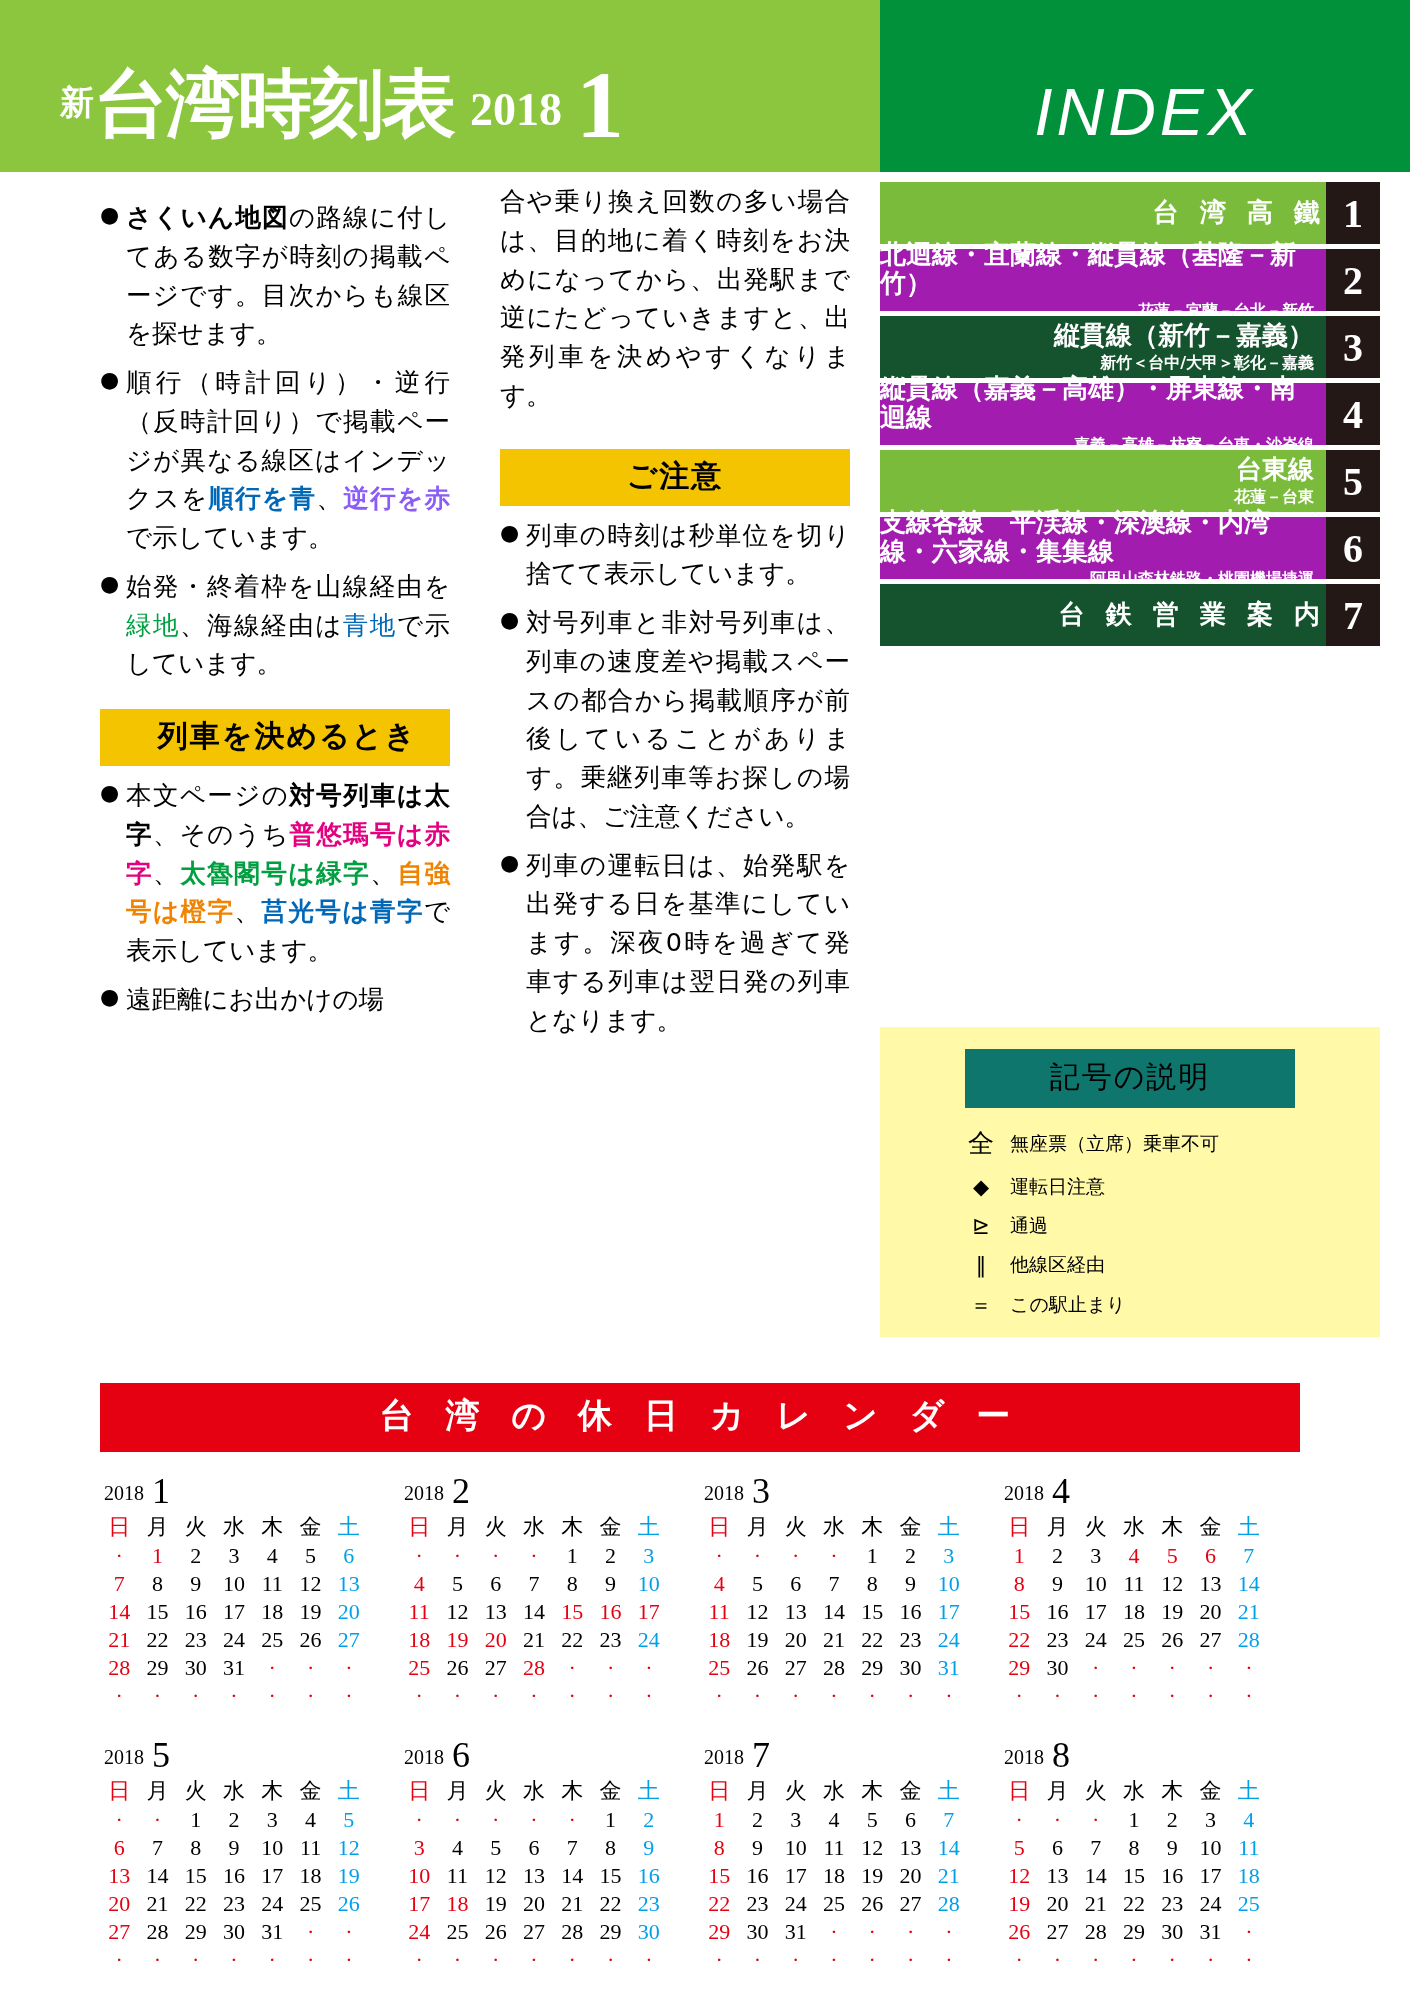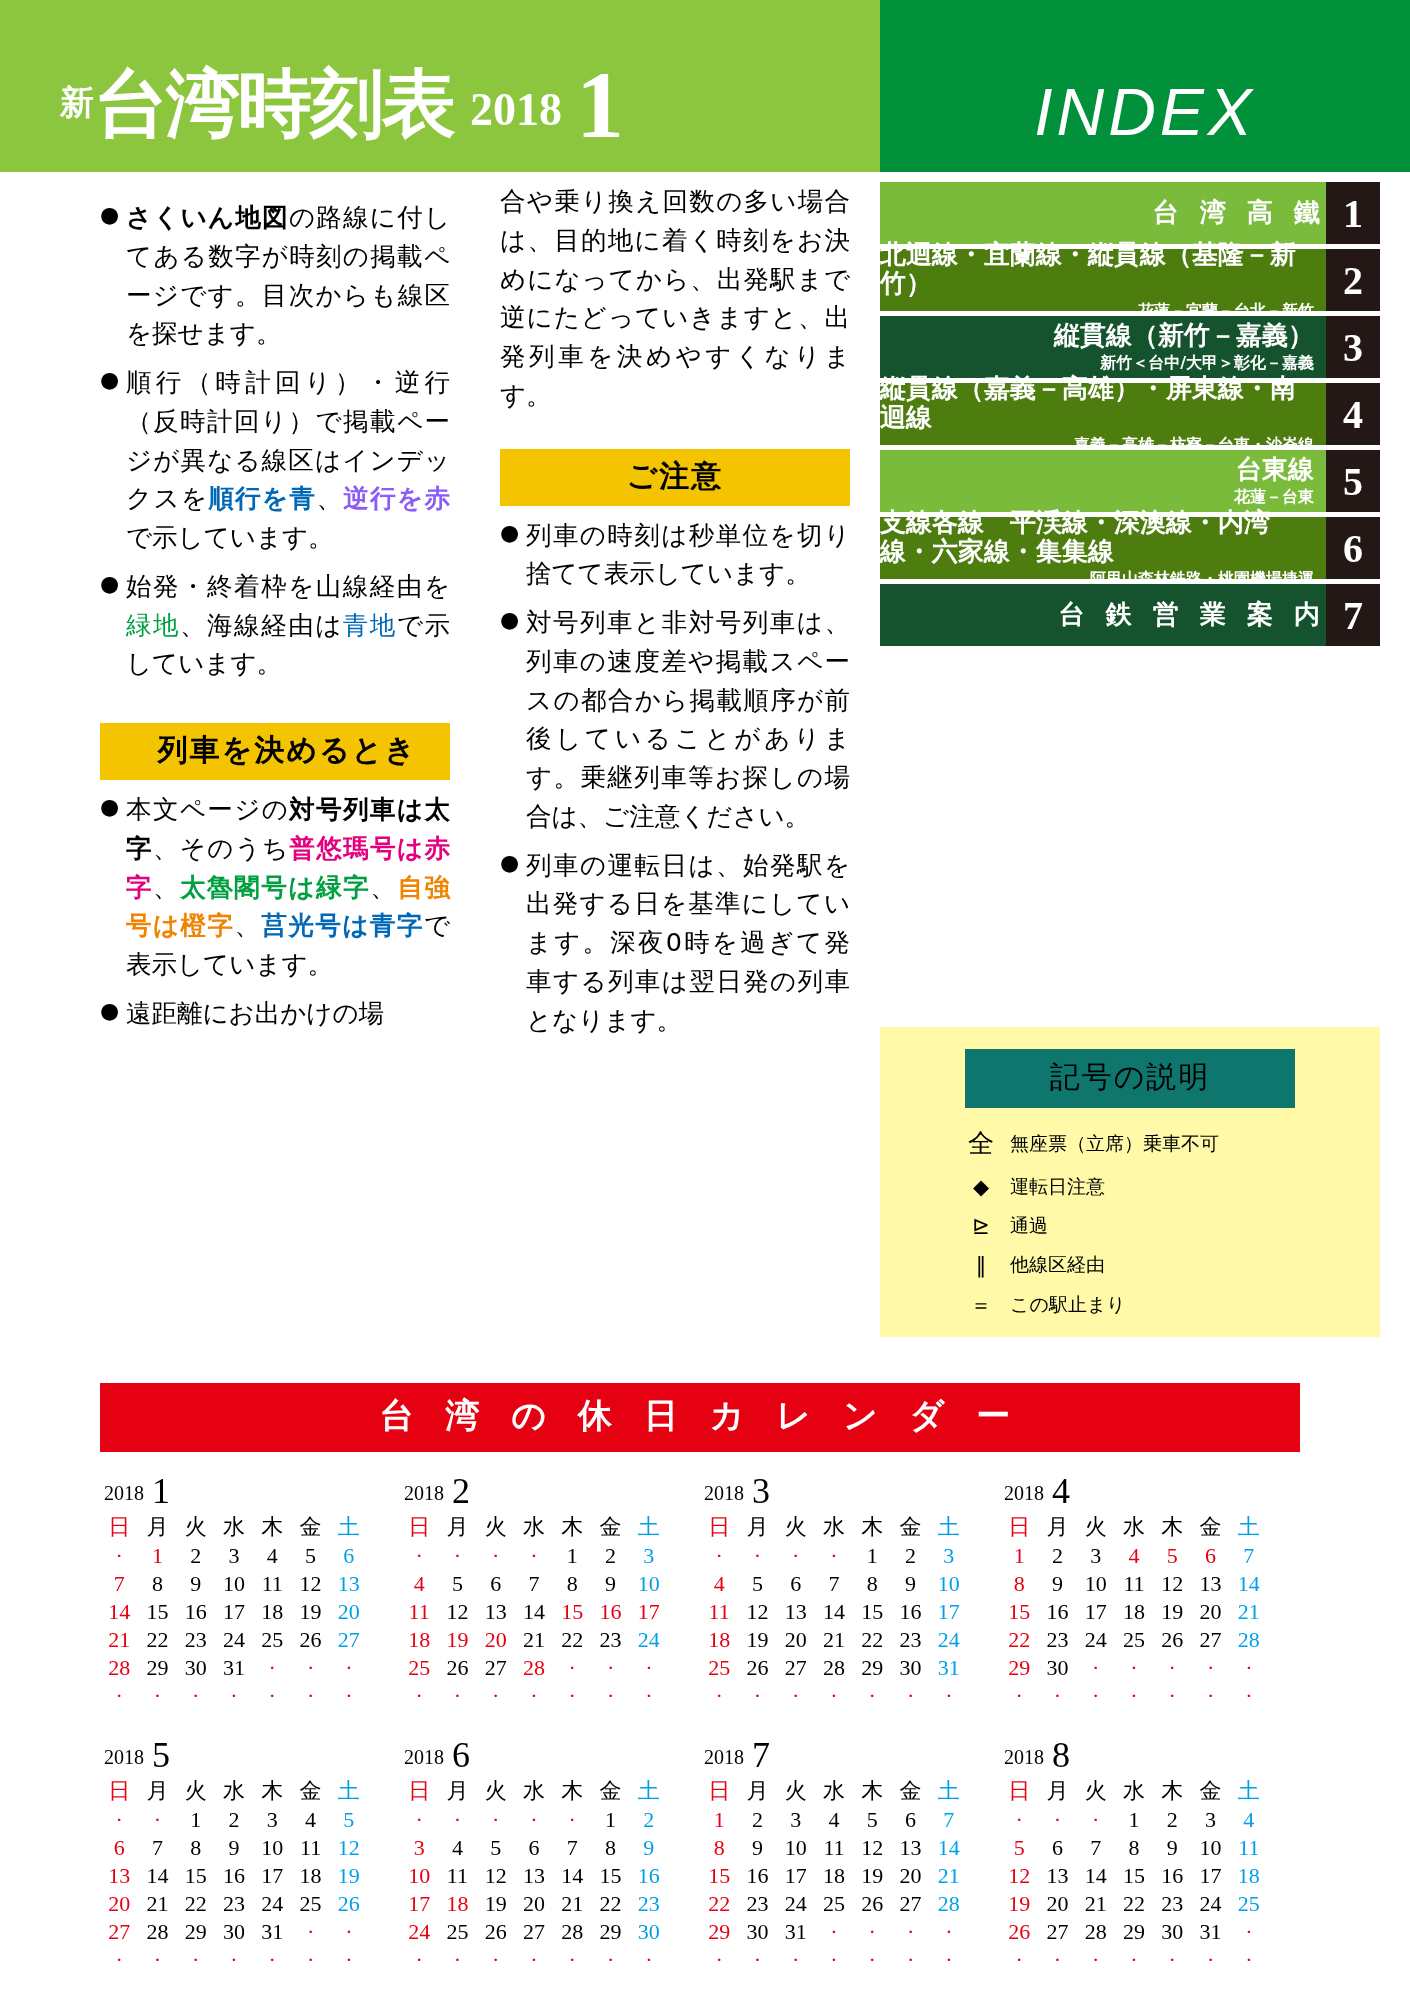--- a/index.html
+++ b/index.html
@@ -164,21 +164,21 @@
     font-size: 26px;
     font-weight: bold;
     line-height: 1.15;
   }
   .idx-sub {
     font-size: 16px;
     font-weight: bold;
     line-height: 1.2;
     margin-top: 2px;
   }
-  .bg-green-dark { background: #4d7c0f; }
+  .bg-green-dark { background: #a21caf; }
   .bg-green-mid  { background: #14532d; }
   .bg-green-light{ background: #7bbb3c; }
 
   .idx-center { padding-right: 0; letter-spacing: 6px; }
 
   
   .legend {
     position: absolute;
     left: 880px;
     top: 855px;
@@ -300,21 +300,21 @@
 </div>
 
 <div class="body-wrap">
 
   <div class="col col1">
 
     <div class="para ind"><span class="b">さくいん地図</span>の路線に付してある数字が時刻の掲載ページです。目次からも線区を探せます。</div>
     <div class="para ind">順行（時計回り）・逆行（反時計回り）で掲載ページが異なる線区はインデックスを<span class="b blue">順行を青</span>、<span class="b red">逆行を赤</span>で示しています。</div>
     <div class="para ind">始発・終着枠を山線経由を<span class="green">緑地</span>、海線経由は<span class="blue">青地</span>で示しています。</div>
 
-    <div class="sect-head" style="margin-top:40px;padding-left:25px;">列車を決めるとき</div>
+    <div class="sect-head" style="margin-top:26px;padding-left:25px;">列車を決めるとき</div>
 
     <div class="para ind">本文ページの<span class="b">対号列車は太字</span>、そのうち<span class="b magenta">普悠瑪号は赤字</span>、<span class="b green">太魯閣号は緑字</span>、<span class="b orange">自強号は橙字</span>、<span class="b blue">莒光号は青字</span>で表示しています。</div>
     <div class="para ind">遠距離にお出かけの場</div>
   </div>
 
   <div class="col col2">
     <div class="para" style="margin-top:0;">合や乗り換え回数の多い場合は、目的地に着く時刻をお決めになってから、出発駅まで逆にたどっていきますと、出発列車を決めやすくなります。</div>
 
     <div class="sect-head" style="margin-top:34px;">ご注意</div>
 

